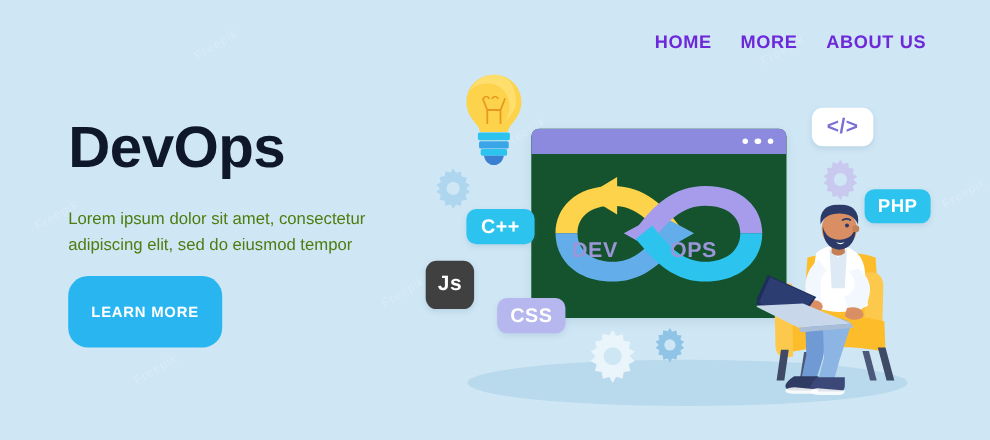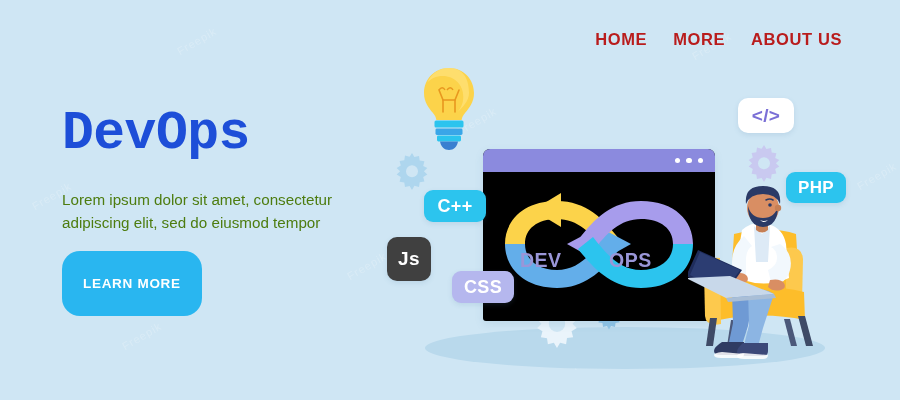--- a/index.html
+++ b/index.html
@@ -39,37 +39,36 @@
 
   
   .nav {
     position: absolute;
     right: 58px; top: 30px;
     display: flex;
     gap: 26px;
     align-items: center;
   }
   .nav-item {
-    color: #b91c1c;
+    color: #6d28d9;
     font-size: 16.5px;
     font-weight: bold;
     letter-spacing: 0.6px;
     cursor: pointer;
     white-space: nowrap;
   }
 
   
   .copy { position: absolute; left: 62px; top: 108px; width: 330px; }
   .title {
-    color: #1d4ed8;
+    color: #0f172a;
     font-size: 53px;
     font-weight: bold;
     letter-spacing: -0.5px;
     line-height: 1;
-    font-family: Liberation Mono, monospace;
   }
   .subtitle {
     margin-top: 28px;
     color: #4d7c0f;
     font-size: 15.2px;
     line-height: 1.5;
     max-width: 300px;
   }
   .cta {
     margin-top: 16px;
@@ -84,25 +83,24 @@
     border-radius: 18px;
     cursor: pointer;
     font-family: "Liberation Sans", sans-serif;
   }
 
   
   .window {
     position: absolute;
     left: 483px; top: 117px;
     width: 232px; height: 172px;
-    background: #000000;
+    background: #14532d;
     border-radius: 7px 7px 3px 3px;
     box-shadow: 0 3px 9px rgba(80,120,160,0.13);
     overflow: hidden;
-    margin-top: 32px;
   }
   .window-bar {
     height: 23px;
     background: #8b8ade;
     display: flex;
     align-items: center;
     justify-content: flex-end;
     padding-right: 12px;
     gap: 6px;
   }

